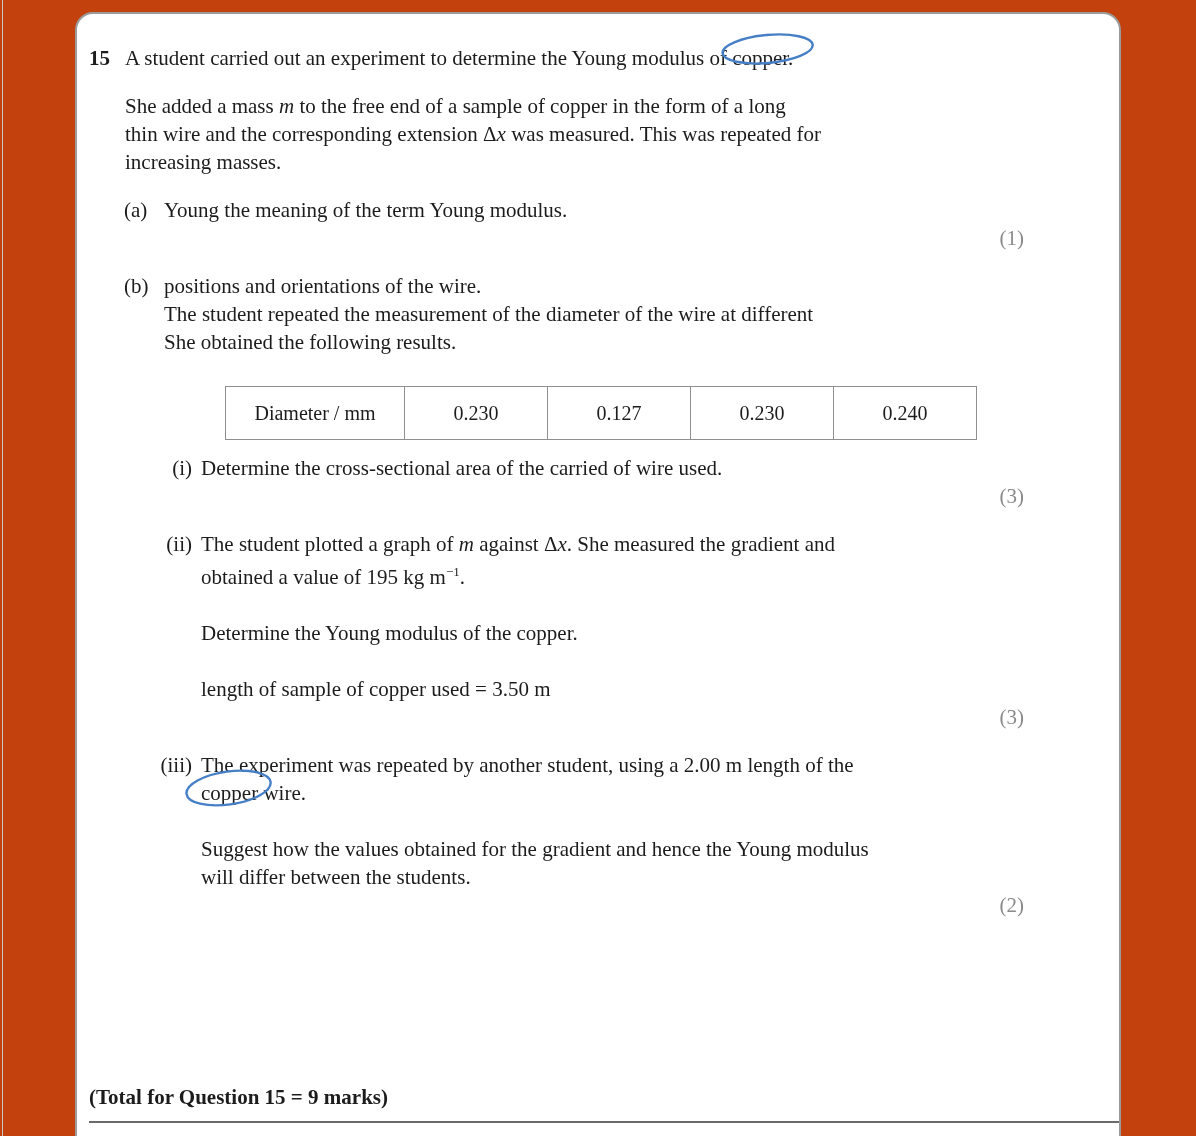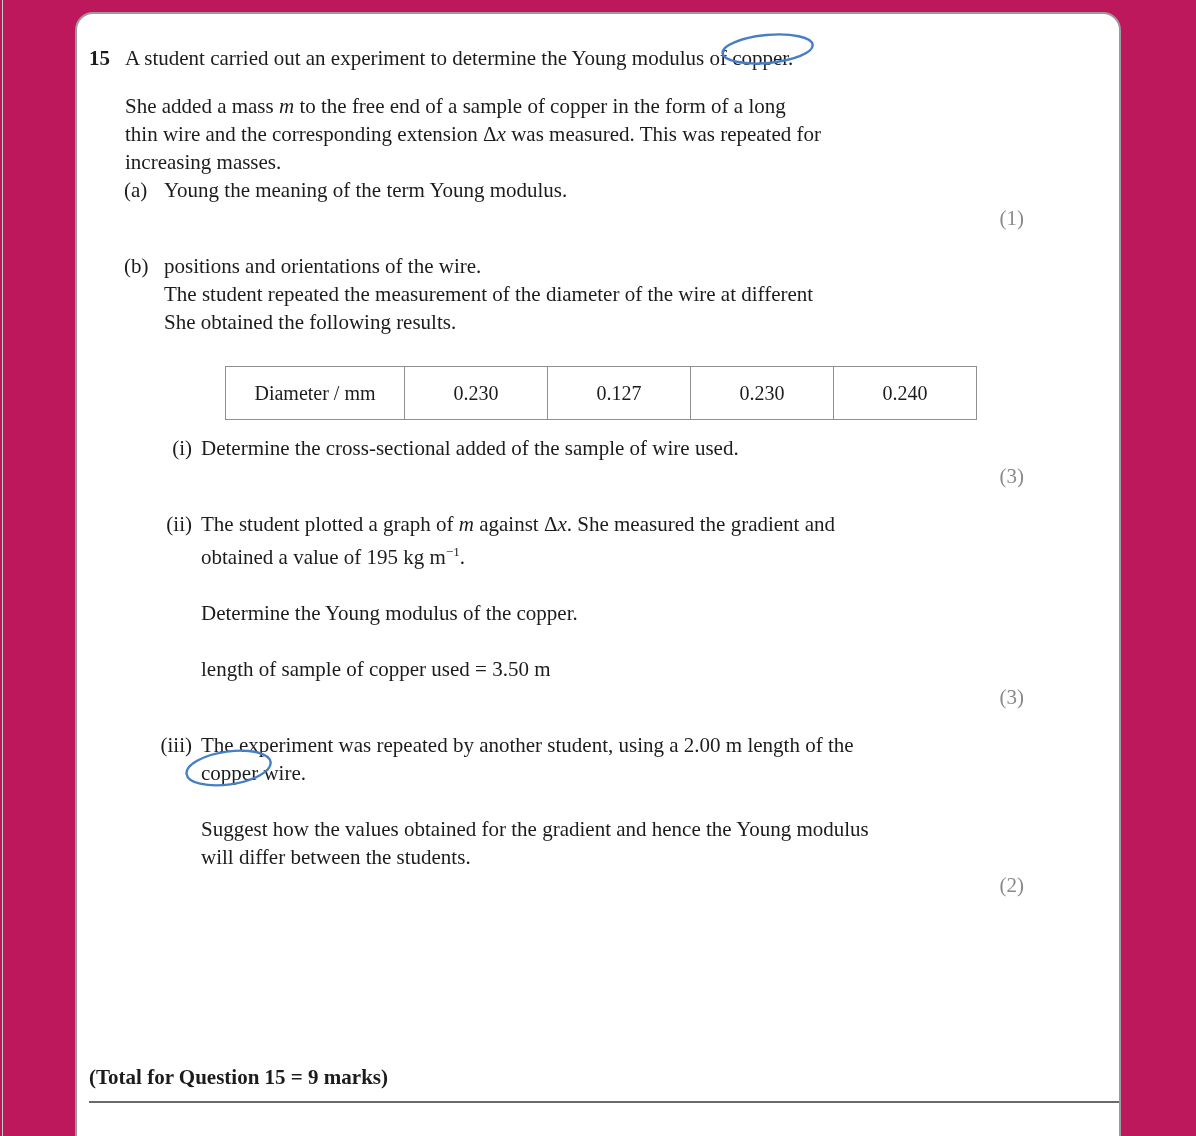--- a/index.html
+++ b/index.html
@@ -7,21 +7,21 @@
     padding: 0;
     background: #ffffff;
     font-family: "Liberation Serif", serif;
     color: #1c1c1c;
   }
   .page {
     position: relative;
     width: 1196px;
     height: 1136px;
     overflow: hidden;
-    background: #be185d;
+    background: #c2410c;
   }
   .edge-line {
     position: absolute;
     left: 2px; top: 0; bottom: 0;
     width: 1px;
     background: #c6c6c6;
   }
   .paper {
     position: absolute;
     left: 75px; top: 12px;
@@ -33,21 +33,21 @@
     background: #ffffff;
   }
   .content {
     padding: 30px 0 0 12px;
     font-size: 21px;
     line-height: 28px;
   }
   .row { display: flex; }
   .q-row { margin-bottom: 20px; }
   .qnum { flex: 0 0 36px; font-weight: bold; }
-  .para1 { margin-left: 36px; }
+  .para1 { margin-left: 36px; margin-bottom: 20px; }
   .row-ab { margin-left: 35px; }
   .lbl-ab { flex: 0 0 40px; }
   .row-sub { margin-left: 35px; }
   .lbl-sub {
     flex: 0 0 77px;
     text-align: right;
     padding-right: 9px;
     box-sizing: border-box;
   }
   .txt { flex: 1; }
@@ -136,21 +136,21 @@
           <td class="col-v">0.230</td>
           <td class="col-v">0.127</td>
           <td class="col-v">0.230</td>
           <td class="col-v">0.240</td>
         </tr>
       </tbody>
         </table>
 
       <div class="row row-sub">
         <div class="lbl-sub">(i)</div>
-        <div class="txt">Determine the cross-sectional added of the sample of wire used.</div>
+        <div class="txt">Determine the cross-sectional area of the carried of wire used.</div>
       </div>
       <div class="mark">(3)</div>
 
       <div class="row row-sub">
         <div class="lbl-sub">(ii)</div>
         <div class="txt">
           <div><span>The student plotted a graph of </span><i>m</i><span> against Δ</span><i>x</i><span>. She measured the gradient and</span></div>
           <div><span>obtained a value of 195 kg m</span><sup>−1</sup><span>.</span></div>
           <div class="sp-top">Determine the Young modulus of the copper.</div>
           <div class="sp-top">length of sample of copper used = 3.50 m</div>

